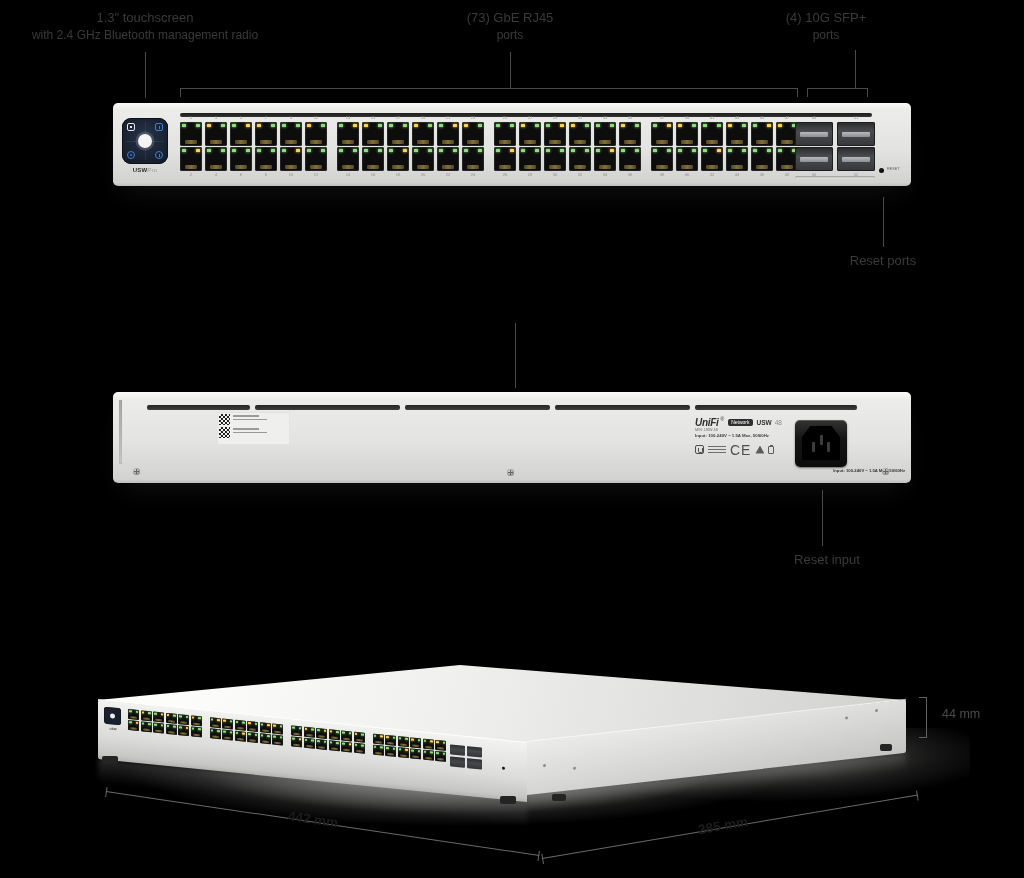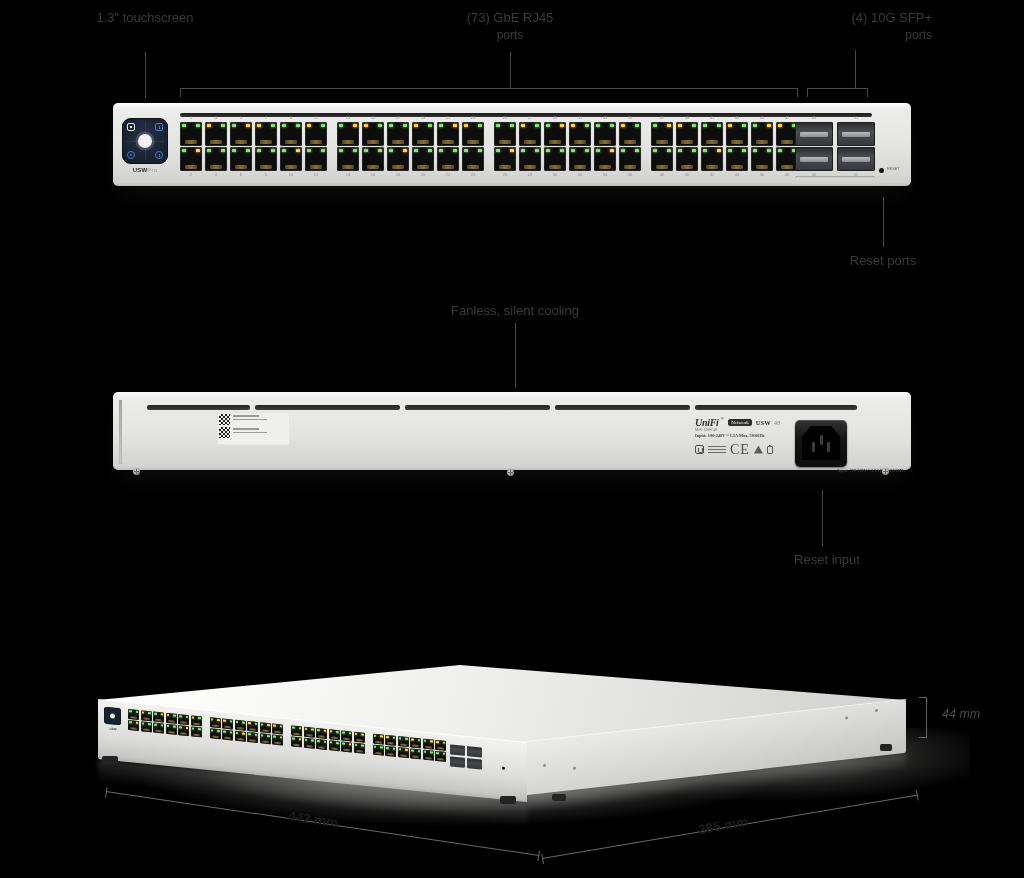--- a/index.html
+++ b/index.html
@@ -13,21 +13,21 @@
   .cline { position:absolute; width:1px; background:#4a4a4a; }
   .chline { position:absolute; height:1px; background:#4a4a4a; }
   .bracket::before,.bracket::after { content:""; position:absolute; top:0; width:1px; height:9px; background:#4a4a4a; }
   .bracket::before { left:0; } .bracket::after { right:0; }
 
   
   .chassis { position:absolute; left:113px; width:798px; border-radius:5px;
              background:linear-gradient(#fbfbfa, #ececea 8%, #e3e3e1 55%, #d2d2d0 96%, #bfbfbd);
              box-shadow:0 14px 28px -10px rgba(190,190,190,0.10); }
   #front-body { top:103px; height:83px; }
-  #rear-body  { top:392px; height:78px;font-family:Liberation Serif, serif; }
+  #rear-body  { top:392px; height:91px; }
 
   
   .tscreen { position:absolute; left:9px; top:15px; width:46px; height:46px; border-radius:9px;
              background:radial-gradient(circle at 50% 42%, #27344c 0%, #1b2434 55%, #131a26 100%);
              box-shadow:inset 0 0 0 1px #0d1118; }
   .tscreen .cross-v { position:absolute; left:50%; top:4px; bottom:4px; width:1px; background:rgba(255,255,255,0.07); }
   .tscreen .cross-h { position:absolute; top:50%; left:4px; right:4px; height:1px; background:rgba(255,255,255,0.07); }
   .tscreen .knob { position:absolute; left:50%; top:50%; width:14px; height:14px; margin:-7px 0 0 -7px;
                    border-radius:50%; background:#f4f4f2; box-shadow:0 0 0 2.5px rgba(255,255,255,0.16); }
   .sicon { position:absolute; width:8px; height:8px; }
@@ -178,26 +178,27 @@
   .dim-v::before { top:0; } .dim-v::after { bottom:0; }
   .dim-txt-h { position:absolute; font-size:12.5px; color:#4a4a4a; }
 </style>
 </head>
 <body>
 
 <div id="stage">
 
   <div class="lbl" style="left:15px; top:10px; width:260px;">
     <span>1.3" touchscreen</span>
+    <span class="sub">with 2.4 GHz Bluetooth management radio</span>
   </div>
   <div class="lbl" style="left:430px; top:10px; width:160px;">
     <span>(73) GbE RJ45</span>
     <span class="sub">ports</span>
   </div>
-  <div class="lbl" style="left:792px; top:10px; width:140px;text-align:right;">
+  <div class="lbl" style="left:756px; top:10px; width:140px;">
     <span>(4) 10G SFP+</span>
     <span class="sub">ports</span>
   </div>
 
   <div class="cline" style="left:145px; top:52px; height:46px;"></div>
   <div class="cline" style="left:510px; top:52px; height:36px;"></div>
   <div class="chline bracket" style="left:180px; top:88px; width:618px;"></div>
   <div class="cline" style="left:855px; top:50px; height:38px;"></div>
   <div class="chline bracket" style="left:807px; top:88px; width:61px;"></div>
 
@@ -532,23 +533,20 @@
     <div class="groove"></div>
     <div class="reset-dot"></div>
     <div class="reset-txt">RESET</div>
   </div>
 
   <div class="cline" style="left:883px; top:197px; height:50px;"></div>
   <div class="lbl" style="left:803px; top:253px; width:160px;">
     <span>Reset ports</span>
   </div>
 
-  <div class="lbl" style="left:395px; top:303px; width:240px;">
-    <span>Fanless, silent cooling</span>
-  </div>
   <div class="cline" style="left:515px; top:323px; height:65px;"></div>
 
   <div class="chassis" id="rear-body">
     <div class="lgroove"></div>
     <div id="rear-vents">
         <div class="vent" style="left: 34px; width: 103px;"></div>
         <div class="vent" style="left: 142px; width: 145px;"></div>
         <div class="vent" style="left: 292px; width: 145px;"></div>
         <div class="vent" style="left: 442px; width: 135px;"></div>
         <div class="vent" style="left: 582px; width: 162px;"></div>
@@ -895,15 +893,15 @@
   <div class="foot" style="left:552px; top:794px; width:14px; height:7px;"></div>
   <div class="foot" style="left:880px; top:744px; width:12px; height:7px;"></div>
 
   <div class="dim-line" style="left:106px; top:791px; width:438px; transform:rotate(8.4deg);"></div>
   <div class="dim-txt" style="left:288px; top:812px; transform:rotate(8.4deg);">442 mm</div>
 
   <div class="dim-line" style="left:542px; top:858px; width:381px; transform:rotate(-9.6deg);"></div>
   <div class="dim-txt" style="left:698px; top:818px; transform:rotate(-9.6deg);">285 mm</div>
 
   <div class="dim-v" style="left:926px; top:697px; height:41px;"></div>
-  <div class="dim-txt-h" style="left:942px; top:707px;font-style:italic;">44 mm</div>
+  <div class="dim-txt-h" style="left:942px; top:707px;">44 mm</div>
 
 </div>
 
 </body></html>

